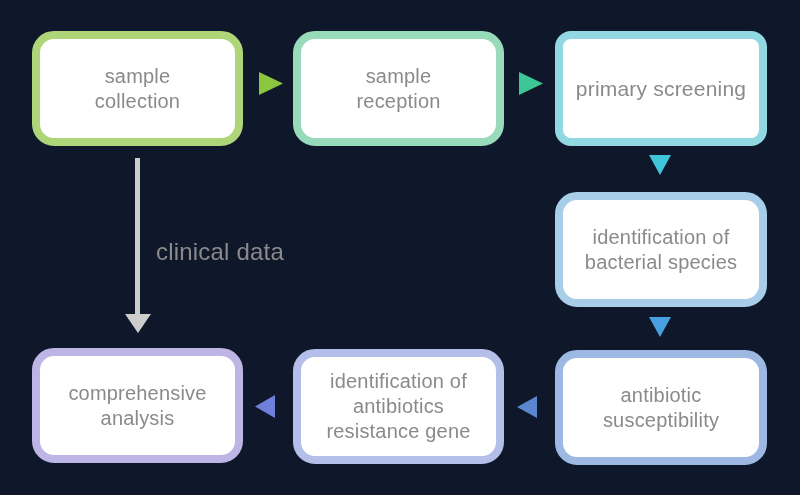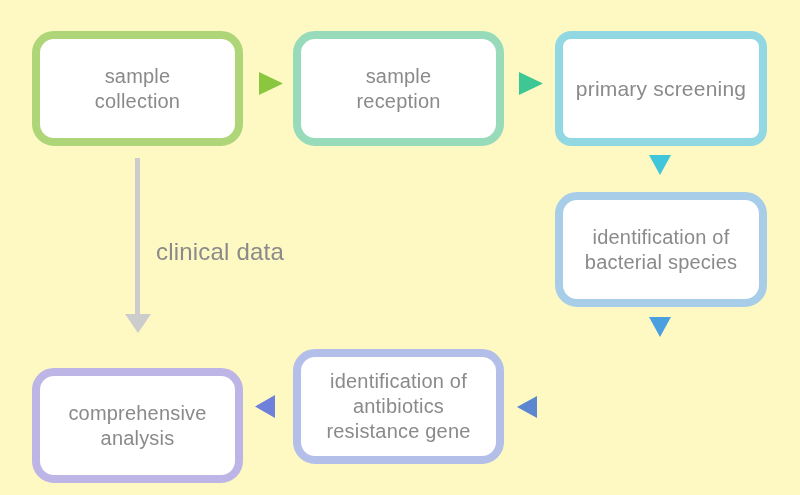--- a/index.html
+++ b/index.html
@@ -4,21 +4,21 @@
 <style>
   html, body { margin: 0; padding: 0; }
   body {
     font-family: "Liberation Sans", "DejaVu Sans", sans-serif;
     background: #ffffff;
   }
   .canvas {
     position: relative;
     width: 800px;
     height: 495px;
-    background: #fef9c3;
+    background: #0f172a;
     overflow: hidden;
   }
   .fbox {
     position: absolute;
     width: 211px;
     height: 115px;
     box-sizing: border-box;
     border: 8px solid #cccccc; 
     border-radius: 22px;
     background: #ffffff;
@@ -104,32 +104,36 @@
 
   <div class="arrow arrow-down" id="arrow-screening-to-identification" style="background: rgb(63, 198, 219);"></div>
 
   <div class="fbox" id="box-identification-of-bacterial-species" style="border-color: rgb(168, 205, 233);">
     <div class="label">identification of
 bacterial species</div>
   </div>
 
   <div class="arrow arrow-down" id="arrow-identification-to-susceptibility" style="background: rgb(74, 160, 222);"></div>
 
+  <div class="fbox" id="box-antibiotic-susceptibility" style="border-color: rgb(157, 185, 227);">
+    <div class="label">antibiotic
+susceptibility</div>
+  </div>
 
   <div class="arrow arrow-left" id="arrow-susceptibility-to-resistance-gene" style="background: rgb(91, 135, 209);"></div>
 
   <div class="fbox" id="box-identification-of-antibiotics-resistance-gene" style="border-color: rgb(179, 191, 233);">
     <div class="label">identification of
 antibiotics
 resistance gene</div>
   </div>
 
   <div class="arrow arrow-left" id="arrow-resistance-gene-to-analysis" style="background: rgb(110, 128, 218);"></div>
 
-  <div class="fbox" id="box-comprehensive-analysis" style="border-color: rgb(189, 181, 229); margin-top: 20px;">
+  <div class="fbox" id="box-comprehensive-analysis" style="border-color: rgb(189, 181, 229);">
     <div class="label">comprehensive
 analysis</div>
   </div>
 
   <div id="clinical-arrow-line" style="background: rgb(204, 204, 204);"></div>
   <div id="clinical-arrow-head" style="background: rgb(204, 204, 204);"></div>
   <div id="clinical-data-label">clinical data</div>
 
 </div>
 

